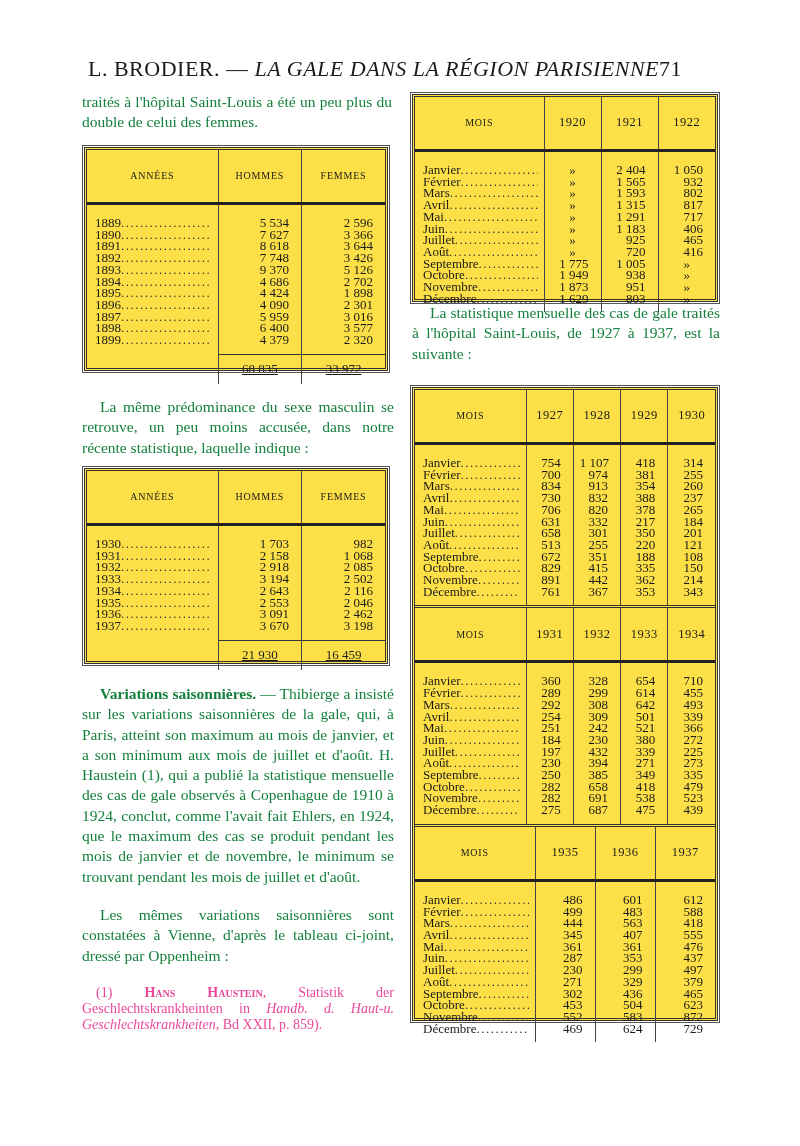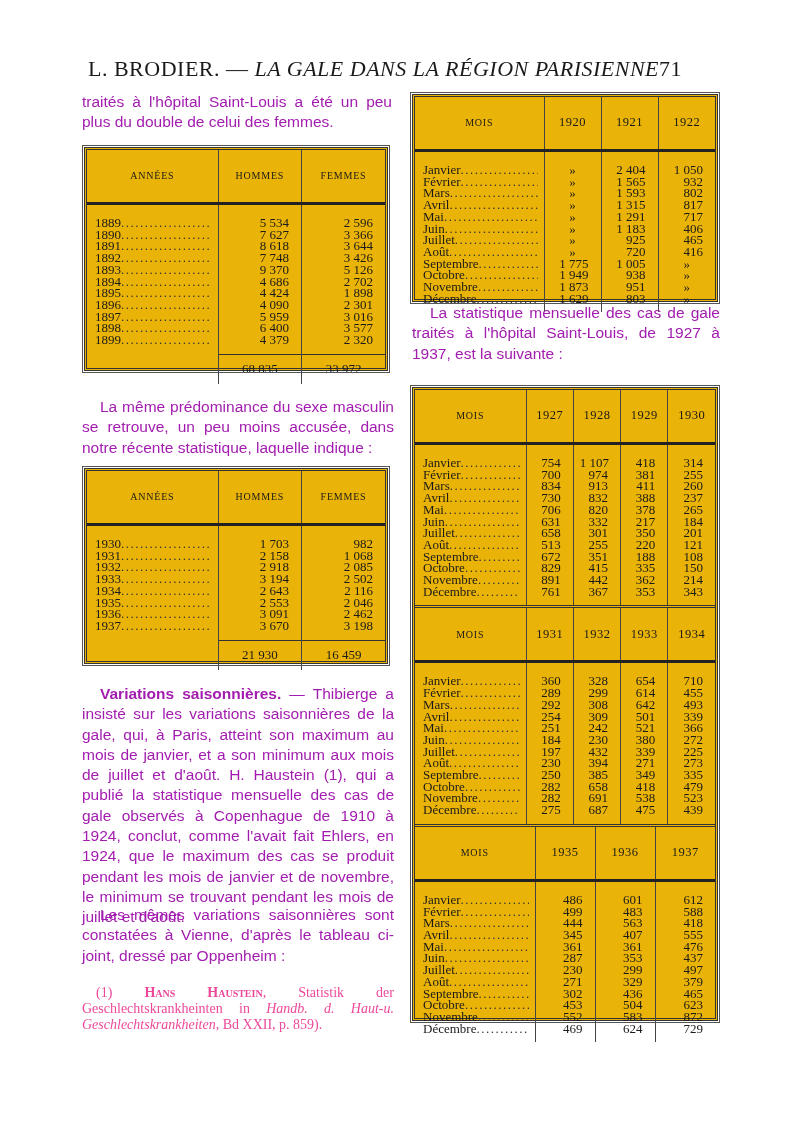--- a/index.html
+++ b/index.html
@@ -9,38 +9,38 @@
     color: #1a1a1a;
   }
   .abs { position: absolute; }
   .header {
     left: 88px; top: 56px; width: 640px; height: 30px;
     font-family: "Liberation Serif", serif; font-size: 22px; letter-spacing: 0.5px;
     display: flex; justify-content: flex-start; align-items: baseline;
   }
   .header .title-em { font-style: italic; }
   .para {
-    font-family: Liberation Sans, sans-serif; font-size: 15.5px; line-height: 20.3px;
-    text-align: justify; color: #a21caf;
+    font-family: Liberation Serif, serif; font-size: 15.5px; line-height: 20.3px;
+    text-align: justify; color: #15803d;
   }
   .para.indent { text-indent: 18px; }
   .para .lead { font-weight: bold; }
   .footnote {
     font-family: "Liberation Serif", serif; font-size: 14px; line-height: 16px;
     text-align: justify; color: #ec4899;
   }
   .footnote .sc { font-variant: small-caps; font-weight: bold; }
   .footnote .it { font-style: italic; }
 
   
   .tbox {
     border: 3px double #333;
     outline: 1px solid #555; outline-offset: 1px;
     box-sizing: border-box;
-    background: #eab308;
+    background: #fde047;
   }
   table.stat {
     width: 100%; border-collapse: collapse; table-layout: fixed;
     font-family: "Liberation Serif", serif; font-size: 13px; line-height: 11.7px;
   }
   table.stat th {
     font-weight: normal; font-size: 10px; letter-spacing: 0.8px;
     text-transform: uppercase; height: 52px; vertical-align: middle;
     border-bottom: 3px solid #222; border-left: 1px solid #444;
     padding: 0 4px;
@@ -51,21 +51,21 @@
     border-left: 1px solid #444; padding: 0 6px 0 6px; white-space: nowrap;
   }
   table.stat td:first-child { border-left: none; padding-left: 8px; }
   table.stat td.num { text-align: right; padding-right: 12px; }
   table.stat td.ctr { text-align: center; }
   table.stat tr.first td { padding-top: 12px; }
   table.stat tr.last td { padding-bottom: 8px; }
   .label-cell { display: flex; }
   .label-cell .lbl { flex: none; }
   .label-cell .lead-dots { flex: 1; overflow: hidden; white-space: nowrap; color: #333; letter-spacing: 1.5px; }
-  table.stat tr.total td { border-top: 1px solid #333; padding-top: 8px; padding-bottom: 10px; text-align: center; }
+  table.stat tr.total td { border-top: 1px solid #333; padding-top: 8px; padding-bottom: 10px; text-align: center; text-decoration: underline; }
   table.stat tr.total td.blank { border-top: none; }
   .sep { border-top: 3px double #333; }
 </style>
 </head>
 <body>
 
 <div class="abs header">
   <span>
     <span>L. BRODIER.</span>
     <span>—</span>
@@ -528,21 +528,21 @@
         </tr>
         <tr>
           <td>
             <div class="label-cell">
               <span class="lbl">Mars</span>
               <span class="lead-dots">......................................</span>
             </div>
           </td>
           <td class="num">834</td>
           <td class="num">913</td>
-          <td class="num">411</td>
+          <td class="num">354</td>
           <td class="num">260</td>
         </tr>
         <tr>
           <td>
             <div class="label-cell">
               <span class="lbl">Avril</span>
               <span class="lead-dots">......................................</span>
             </div>
           </td>
           <td class="num">730</td>

